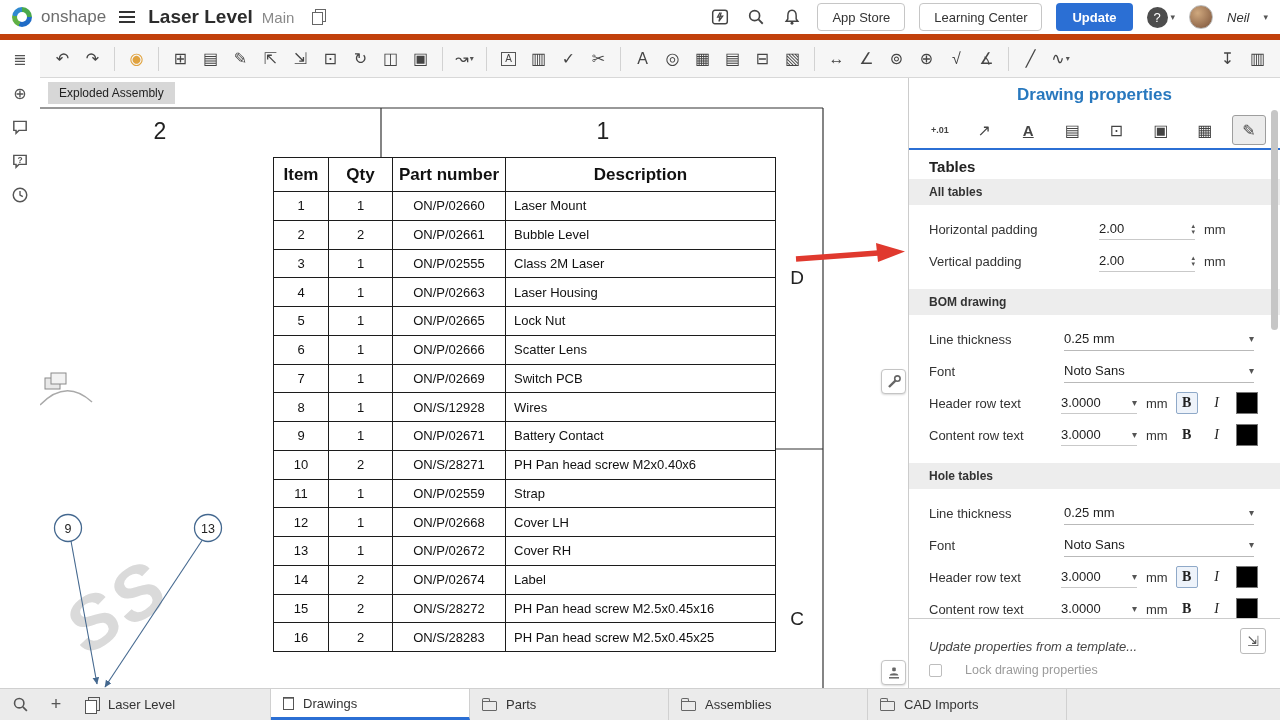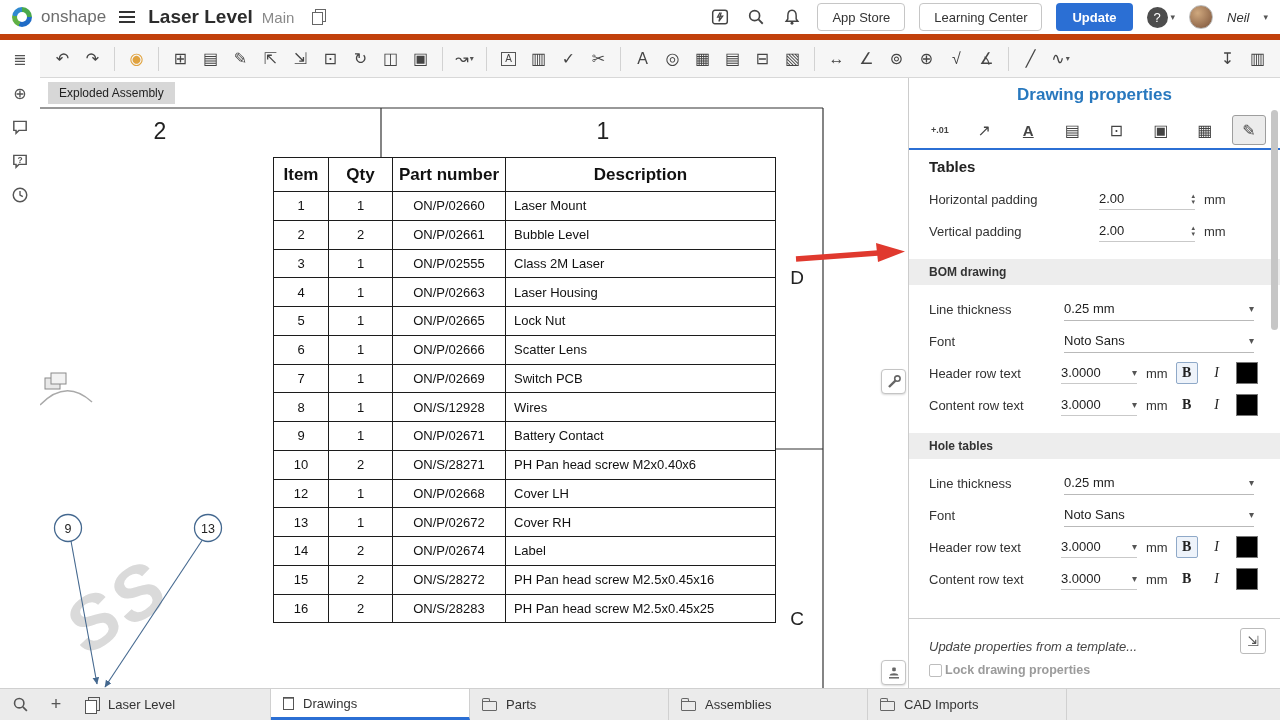--- a/index.html
+++ b/index.html
@@ -108,21 +108,21 @@
   .stybtn { width:22px; height:22px; margin-left:8px; border:1px solid transparent; background:transparent;
             font-size:14px; color:#222; flex:none; font-family:"Liberation Serif", serif; }
   .stybtn.bold { font-weight:bold; }
   .stybtn.ital { font-style:italic; }
   .stybtn.on { border:1px solid #8fa9c8; background:#eef3fa; border-radius:2px; }
   .swatch { width:22px; height:22px; background:#000; border:1px solid #777; margin-left:8px; flex:none; }
   .panel-footer { position:absolute; left:0; right:0; bottom:0; height:70px; border-top:1px solid #ccc; background:#fff; }
   .update-row { display:flex; align-items:center; padding:8px 14px 0 20px; }
   .update-link { font-style:italic; font-size:13px; color:#444; flex:1; background:none; border:none; text-align:left;margin-top:12px; }
   .tmpl-btn { width:26px; height:26px; border:1px solid #bbb; border-radius:3px; background:#fff; font-size:14px; color:#555; }
-  .lock-row { display:flex; align-items:center; gap:3px; padding:9px 0 0 20px; color:#9b9b9b; font-size:12.5px;font-weight:bold; }
+  .lock-row { display:flex; align-items:center; gap:23px; padding:9px 0 0 20px; color:#9b9b9b; font-size:12.5px; }
   .checkbox { width:13px; height:13px; border:1px solid #bdbdbd; border-radius:2px; background:#fff; flex:none; }
   .panel-scrollbar { position:absolute; right:2px; top:32px; width:7px; height:220px; background:#c6c6c6; border-radius:4px; }
 
   
   .footer { position:absolute; left:0; right:0; top:688px; height:32px; background:#ebebeb; border-top:1px solid #d0d0d0;
             display:flex; align-items:stretch; z-index:30; }
   .zoom-corner { width:40px; display:flex; align-items:center; justify-content:center; background:none; border:none; }
   .plus-btn { width:32px; border:none; background:transparent; font-size:18px; color:#555; }
   .footer-tabs { display:flex; align-items:stretch; }
   .ftab { width:199px; display:flex; align-items:center; gap:9px; padding-left:12px; border-right:1px solid #d0d0d0;
@@ -426,20 +426,26 @@
             <td>ON/P/02671</td>
             <td class="left">Battery Contact</td>
           </tr>
           <tr>
             <td>10</td>
             <td>2</td>
             <td>ON/S/28271</td>
             <td class="left">PH Pan head screw M2x0.40x6</td>
           </tr>
           <tr>
+            <td>11</td>
+            <td>1</td>
+            <td>ON/P/02559</td>
+            <td class="left">Strap</td>
+          </tr>
+          <tr>
             <td>12</td>
             <td>1</td>
             <td>ON/P/02668</td>
             <td class="left">Cover LH</td>
           </tr>
           <tr>
             <td>13</td>
             <td>1</td>
             <td>ON/P/02672</td>
             <td class="left">Cover RH</td>
@@ -511,20 +517,21 @@
         <span class="ptab-glyph">▦</span>
       </button>
       <button class="ptab active">
         <span class="ptab-glyph">✎</span>
       </button>
     </div>
 
   <div class="panel-content">
     <div class="psection">Tables</div>
 
+    <div class="pbar first">All tables</div>
     <div class="prow gap">
       <span class="plabel">Horizontal padding</span>
       <span class="spin">
         <span class="spin-val">2.00</span>
         <span class="spin-arrows">
             <span>▴</span>
             <span>▾</span>
           </span>
       </span>
       <span class="unit">mm</span>

